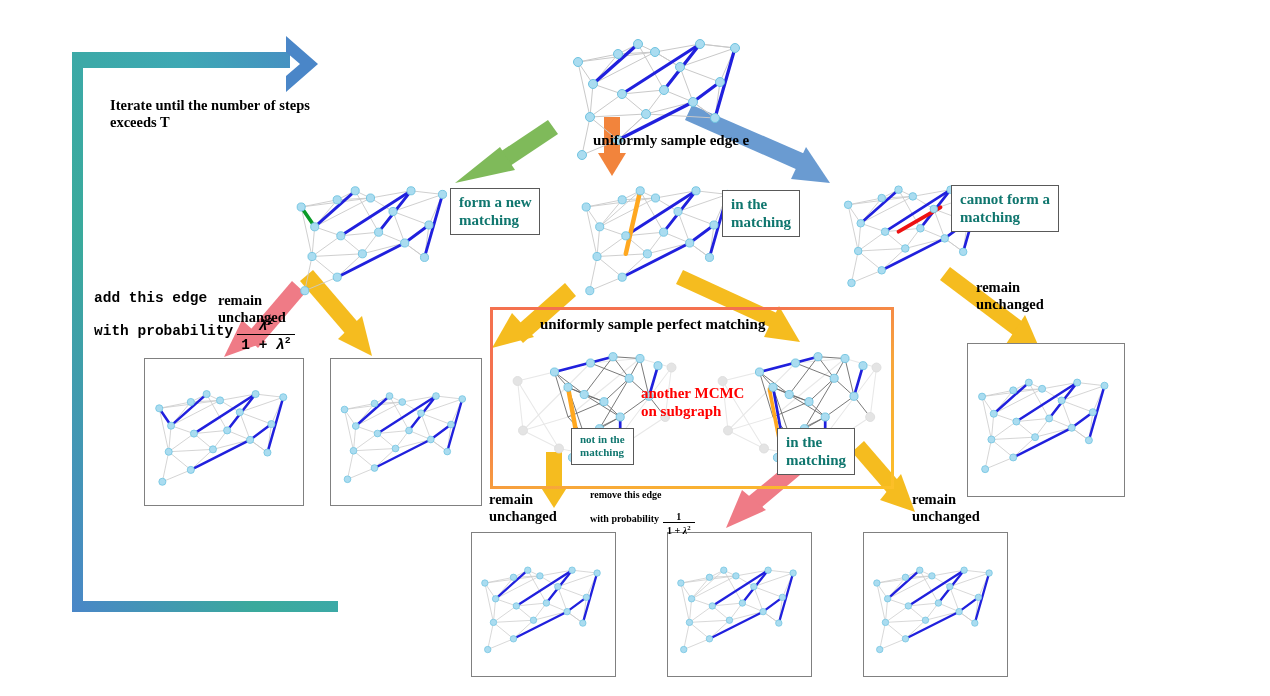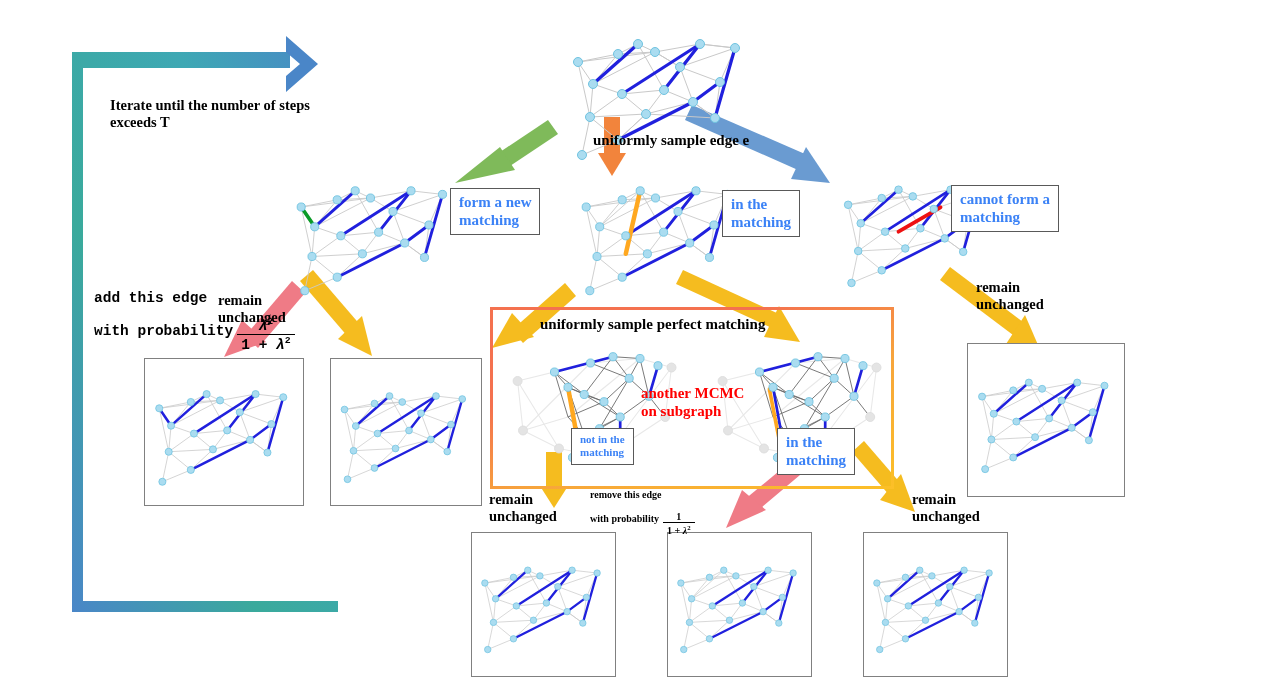--- a/index.html
+++ b/index.html
@@ -17,21 +17,21 @@
     font-weight:bold;
     color:#000;
     line-height:1.18;
     white-space:nowrap;
   }
   .lbl.red{color:#ff0000;}
   .boxlbl{
     position:absolute;
     font-family:"Liberation Serif", serif;
     font-weight:bold;
-    color:#3b82f6;
+    color:#0f766e;
     background:#ffffff;
     border:1.5px solid #595959;
     line-height:1.2;
     padding:4px 8px 5px 8px;
     white-space:nowrap;
   }
   
   .frac{display:inline-block;vertical-align:middle;text-align:center;line-height:1.05;position:relative;top:-1px;}
   .frac .num{display:block;padding:0 4px 0 4px;margin-top:11px;}
   .frac .den{display:block;border-top:1.6px solid #000;padding:1px 4px 0 4px;}

